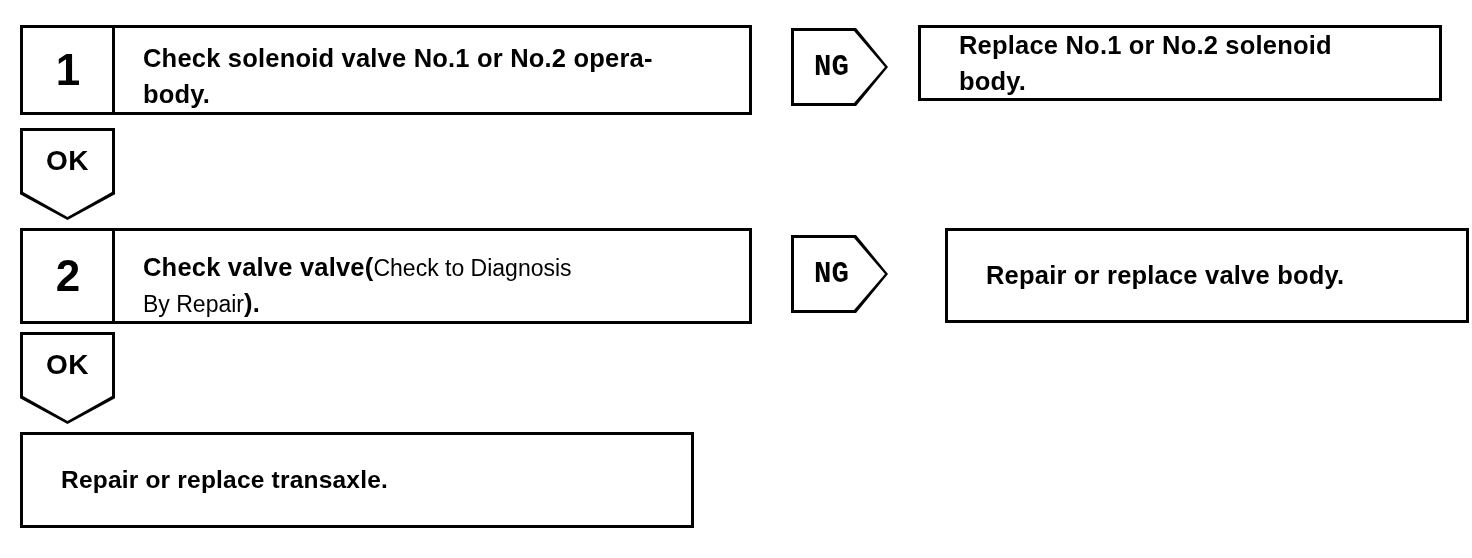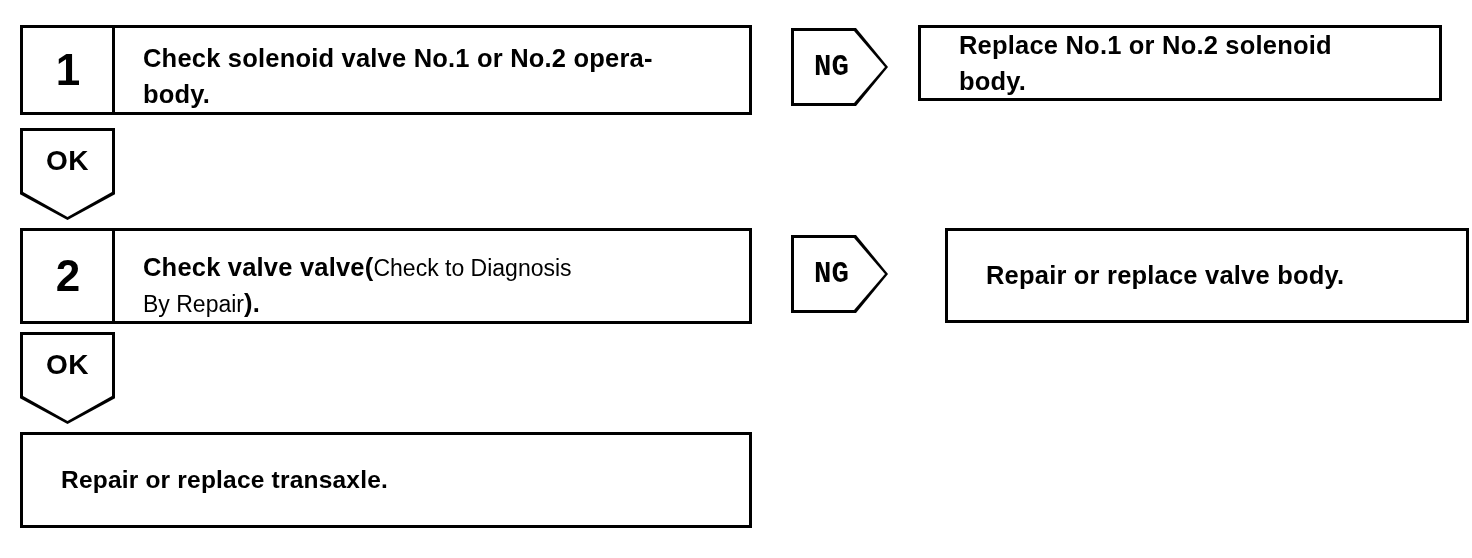--- a/index.html
+++ b/index.html
@@ -203,19 +203,19 @@
       <span>Repair or replace valve body.</span>
     </div>
   </div>
 
   <div class="ok-shield" style="left:20px; top:332px; height:92px;">
     <div class="ok-shield-inner">
       <span class="ok-label">OK</span>
     </div>
   </div>
 
-  <div class="result-box" style="left:20px; top:432px; width:732px; height:96px;">
+  <div class="result-box" style="left:20px; top:432px; width:674px; height:96px;">
     <div class="result-text lighter">
       <span>Repair or replace transaxle.</span>
     </div>
   </div>
 
 </div>
 
 </body></html>

